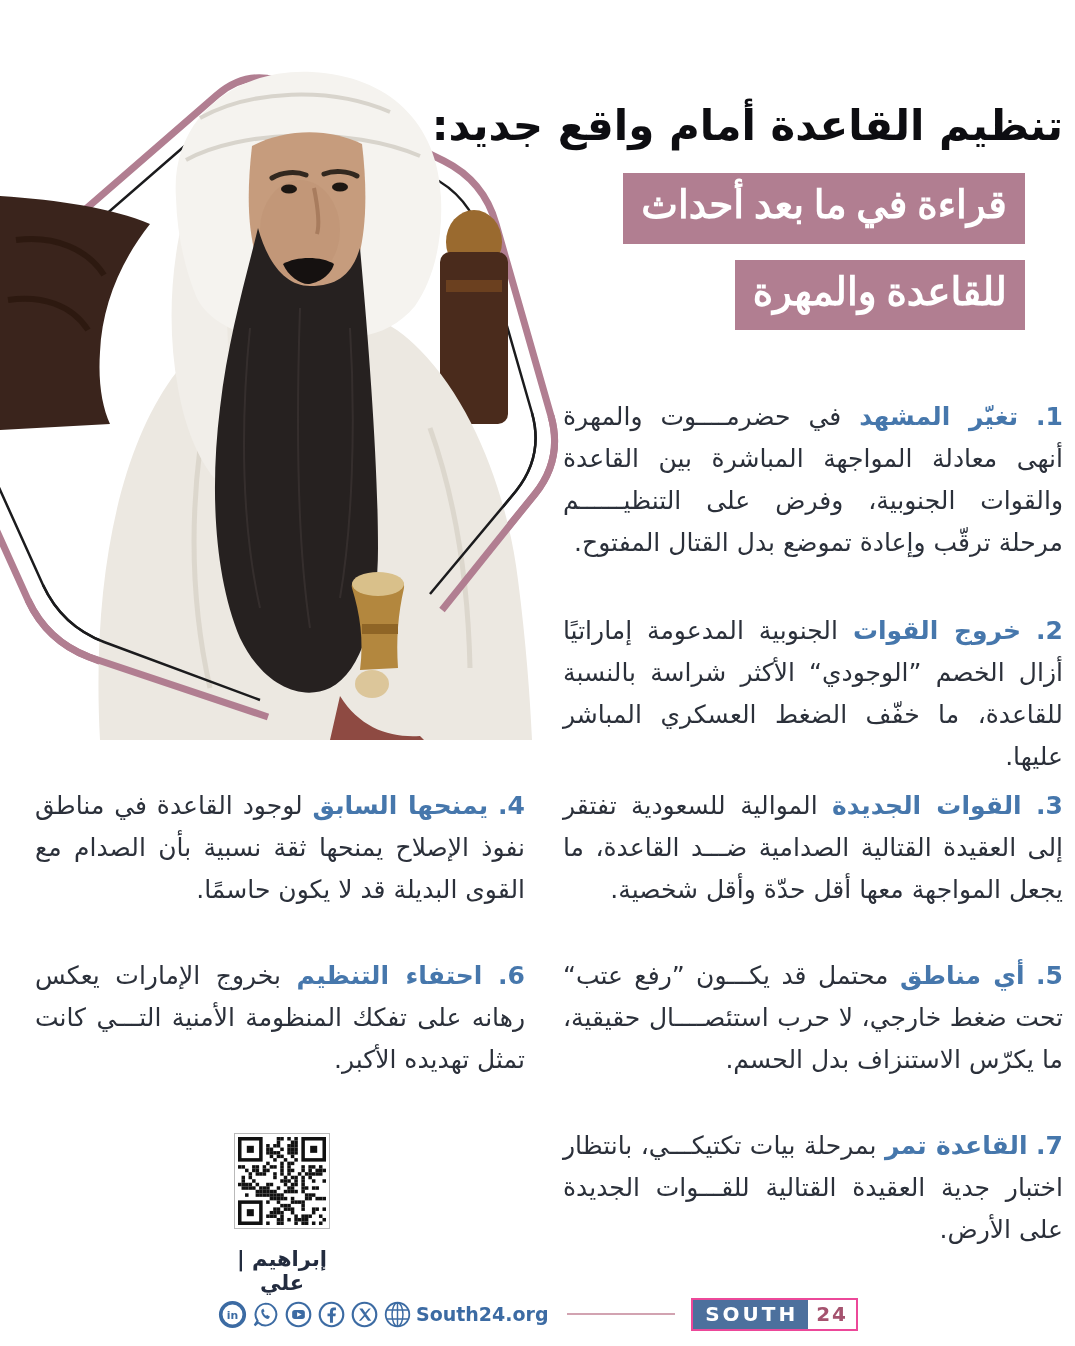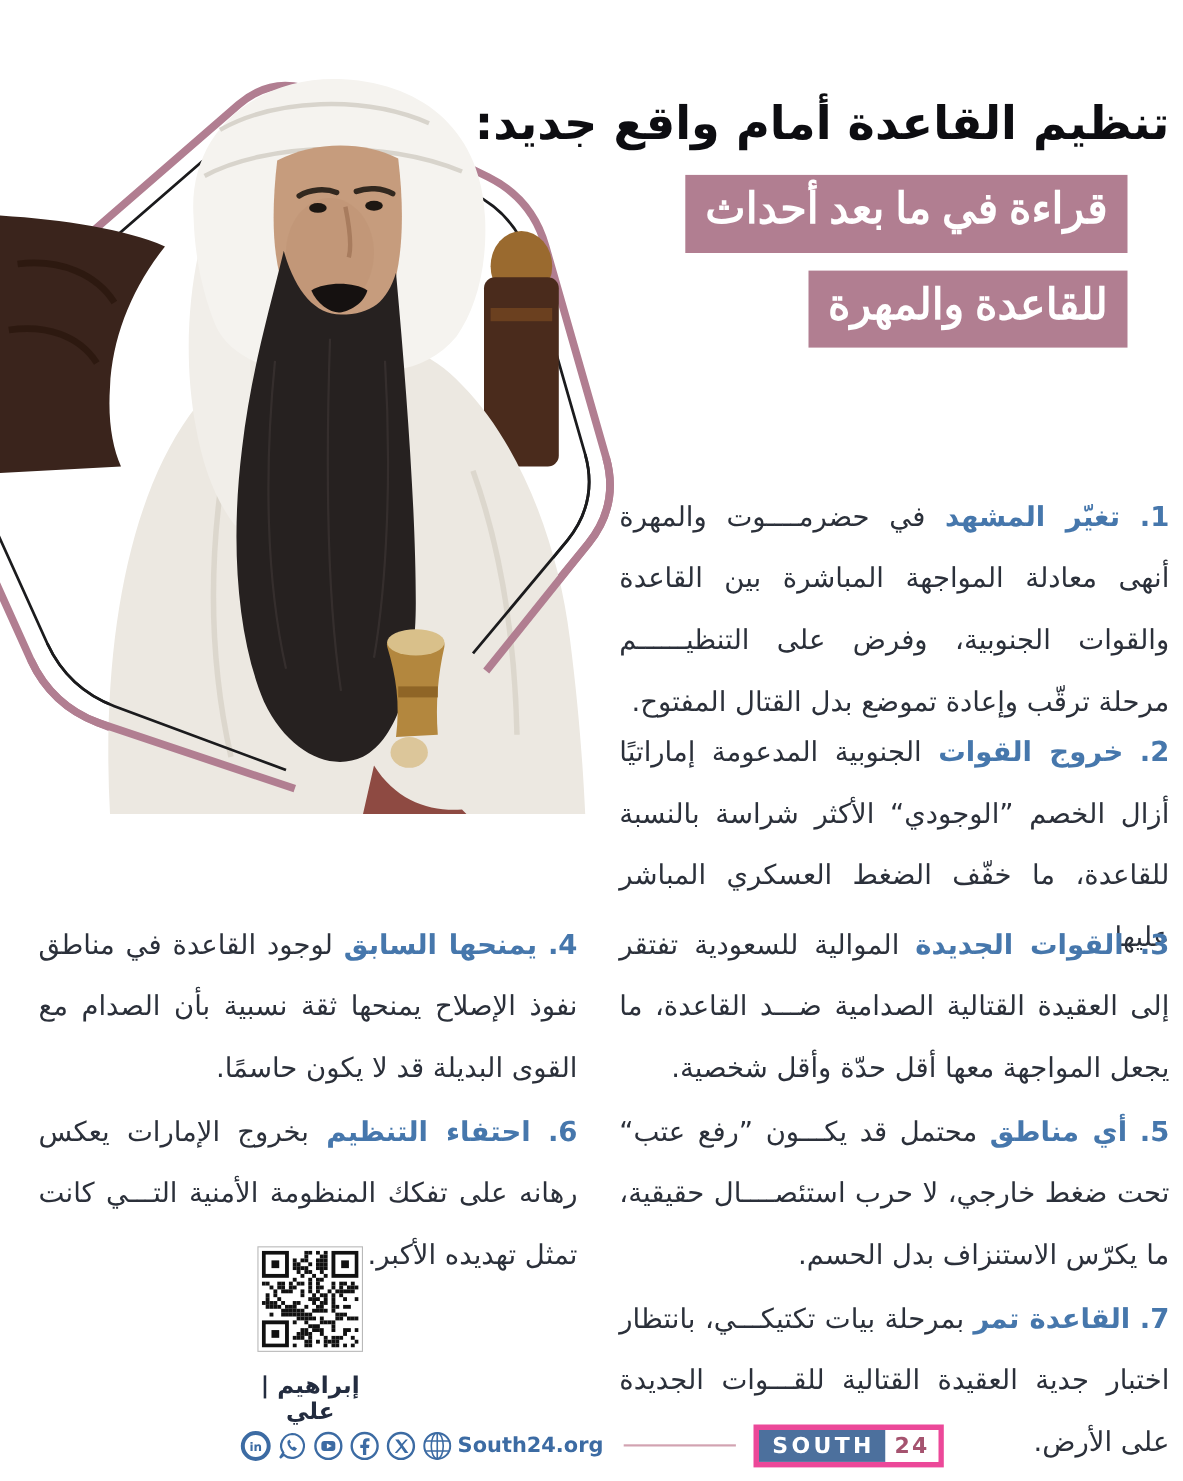--- a/index.html
+++ b/index.html
@@ -5,57 +5,57 @@
   html,body{margin:0;padding:0;background:#ffffff;}
   .page{
     position:relative;width:1075px;height:1346px;margin:0 auto;
     background:#ffffff;overflow:hidden;
     font-family:"DejaVu Sans",sans-serif;
   }
   
   .photo-block{position:absolute;left:0;top:28px;width:560px;height:712px;}
   .photo-block svg{display:block;width:100%;height:100%;overflow:hidden;}
   
-  .title-block{position:absolute;top:82px;right:12px;width:660px;text-align:right;direction:rtl;}
+  .title-block{position:absolute;top:96px;right:12px;width:660px;text-align:right;direction:rtl;}
   .title-main{
     margin:0;font-size:42px;font-weight:bold;color:#0d0d11;
     line-height:1.45;white-space:nowrap;letter-spacing:0;
   }
   .banner-row{display:block;}
   .banner{
     display:inline-block;background:#b17e91;color:#ffffff;
     font-size:39px;font-weight:bold;line-height:1.2;
     padding:9px 18px 15px 18px;margin-top:16px;margin-left:0;
   }
   .banner-offset{margin-right:38px;font-family:Liberation Serif, serif;}
   
   .point{
     position:absolute;direction:rtl;text-align:justify;
-    font-size:25px;line-height:56px;color:#2b303a;margin-top:46px;
+    font-size:25px;line-height:42px;color:#2b303a;
   }
   .col-r{right:12px;width:500px;}
   .col-l{left:35px;width:490px;}
   .point .num,.point .hl{color:#4677ac;font-weight:bold;}
   
   .qr-wrap{position:absolute;left:212px;top:1133px;width:140px;text-align:center;}
   .qr-frame{
     display:inline-block;background:#ffffff;border:1px solid #b9b9b9;
     padding:3px;
   }
   .qr-frame svg{display:block;width:88px;height:88px;}
   .qr-caption{margin-top:14px;font-size:21px;font-weight:bold;color:#232c3f;}
   
   .footer{
     position:absolute;left:218px;top:1294px;width:640px;height:40px;
     display:flex;align-items:center;gap:4px;
   }
   .soc{width:29px;height:29px;flex:0 0 auto;}
   .site-text{font-size:19px;font-weight:bold;color:#3c6ba3;margin-right:2px;white-space:nowrap;}
   .divider{flex:1;height:2px;background:#d2a3b1;margin:0 12px;}
-  .logo{display:flex;align-items:stretch;border:5px solid #ec4899;flex:0 0 auto;}
+  .logo{display:flex;align-items:stretch;border:2px solid #ec4899;flex:0 0 auto;}
   .logo .south{
     background:#4c709d;color:#ffffff;font-weight:bold;font-size:20px;
     letter-spacing:3px;padding:4px 10px 5px 12px;line-height:1;display:flex;align-items:center;
   }
   .logo .n24{
     background:#ffffff;color:#a5536f;font-weight:bold;font-size:20px;
     letter-spacing:2px;padding:4px 8px 5px 8px;line-height:1;display:flex;align-items:center;
   }
 </style>
 </head>

